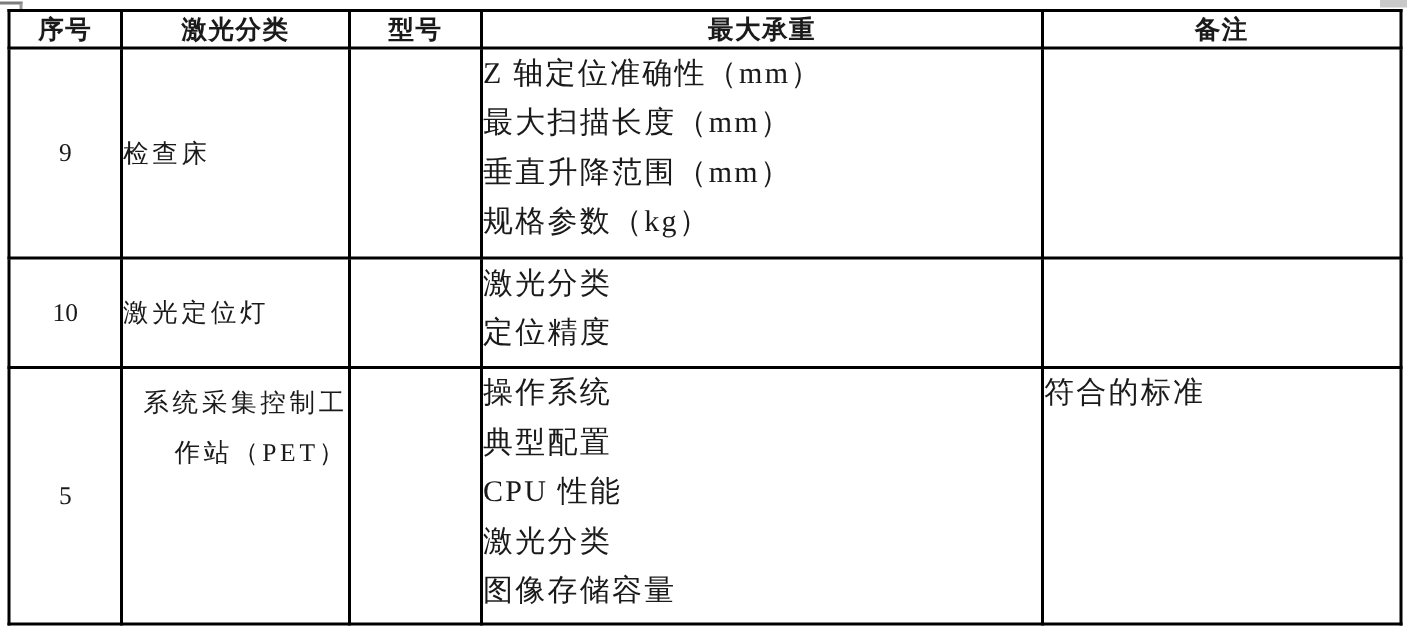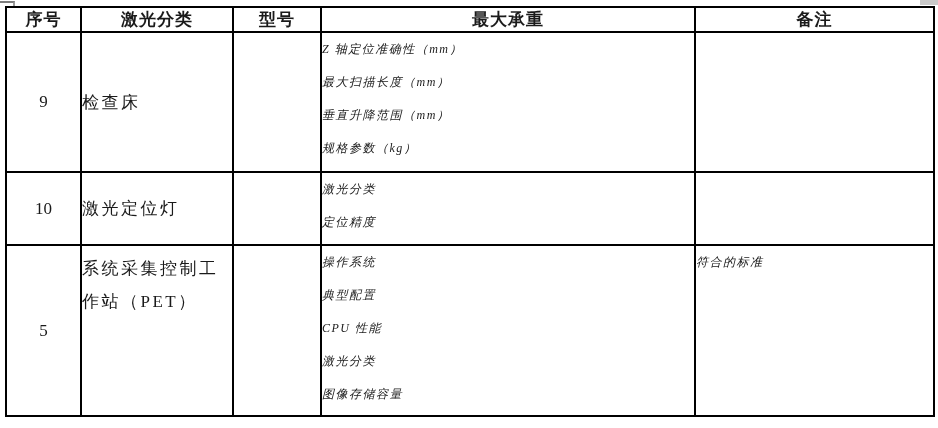--- a/index.html
+++ b/index.html
@@ -51,28 +51,27 @@
     vertical-align: middle;
     font-size: 17px;
   }
   .c-name {
     vertical-align: middle;
     padding: 0 10px;
     font-size: 17px;
     letter-spacing: 2.5px;
     line-height: 33px;
   }
-  .c-name.top { vertical-align: top; padding-top: 6px; }
+  .c-name.top { vertical-align: top; padding-top: 6px; text-align: right; }
   .c-model { vertical-align: middle; text-align: center; font-size: 17px; }
   .c-specs, .c-remark {
     vertical-align: top;
     padding: 6px 8px 0 8px;
-    font-size: 12px;
+    font-size: 20px;
     letter-spacing: 1.5px;
-    font-style: italic;
   }
   .line { line-height: 33px; white-space: nowrap; }
 </style>
 </head>
 <body>
 
 <div class="mark-left"></div>
 <div class="mark-right"></div>
 
 <table class="doc-table">

